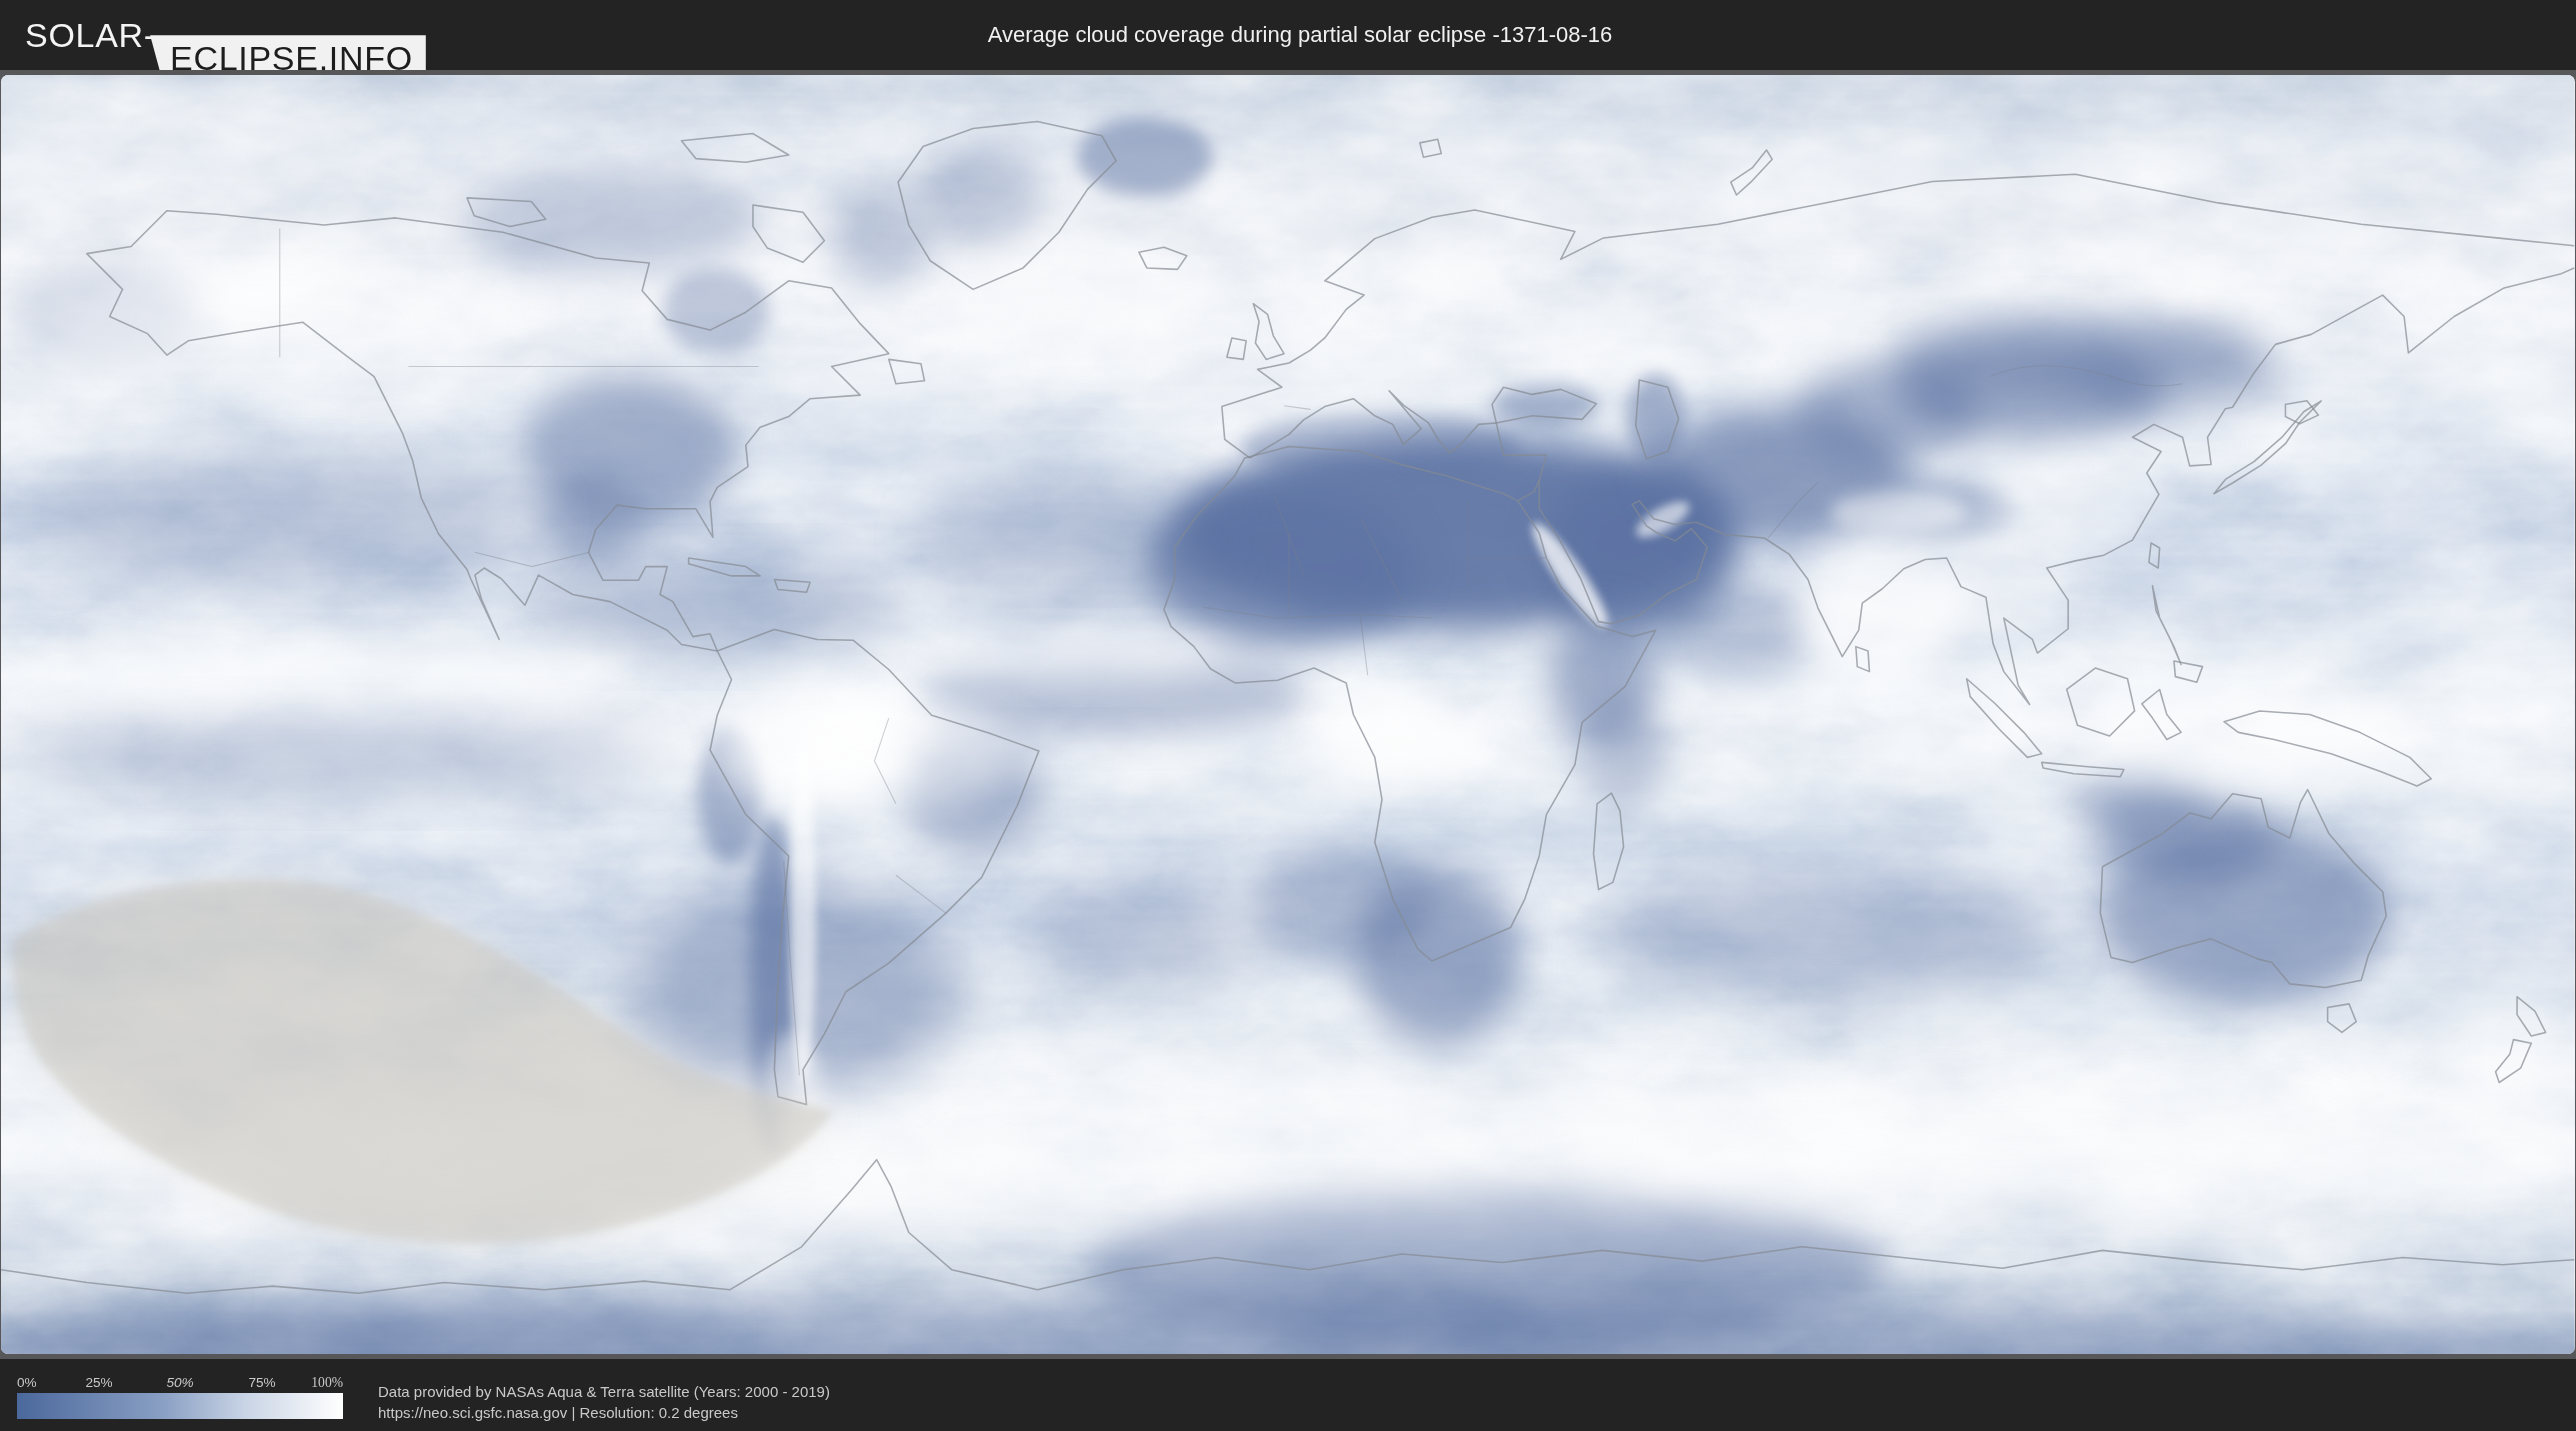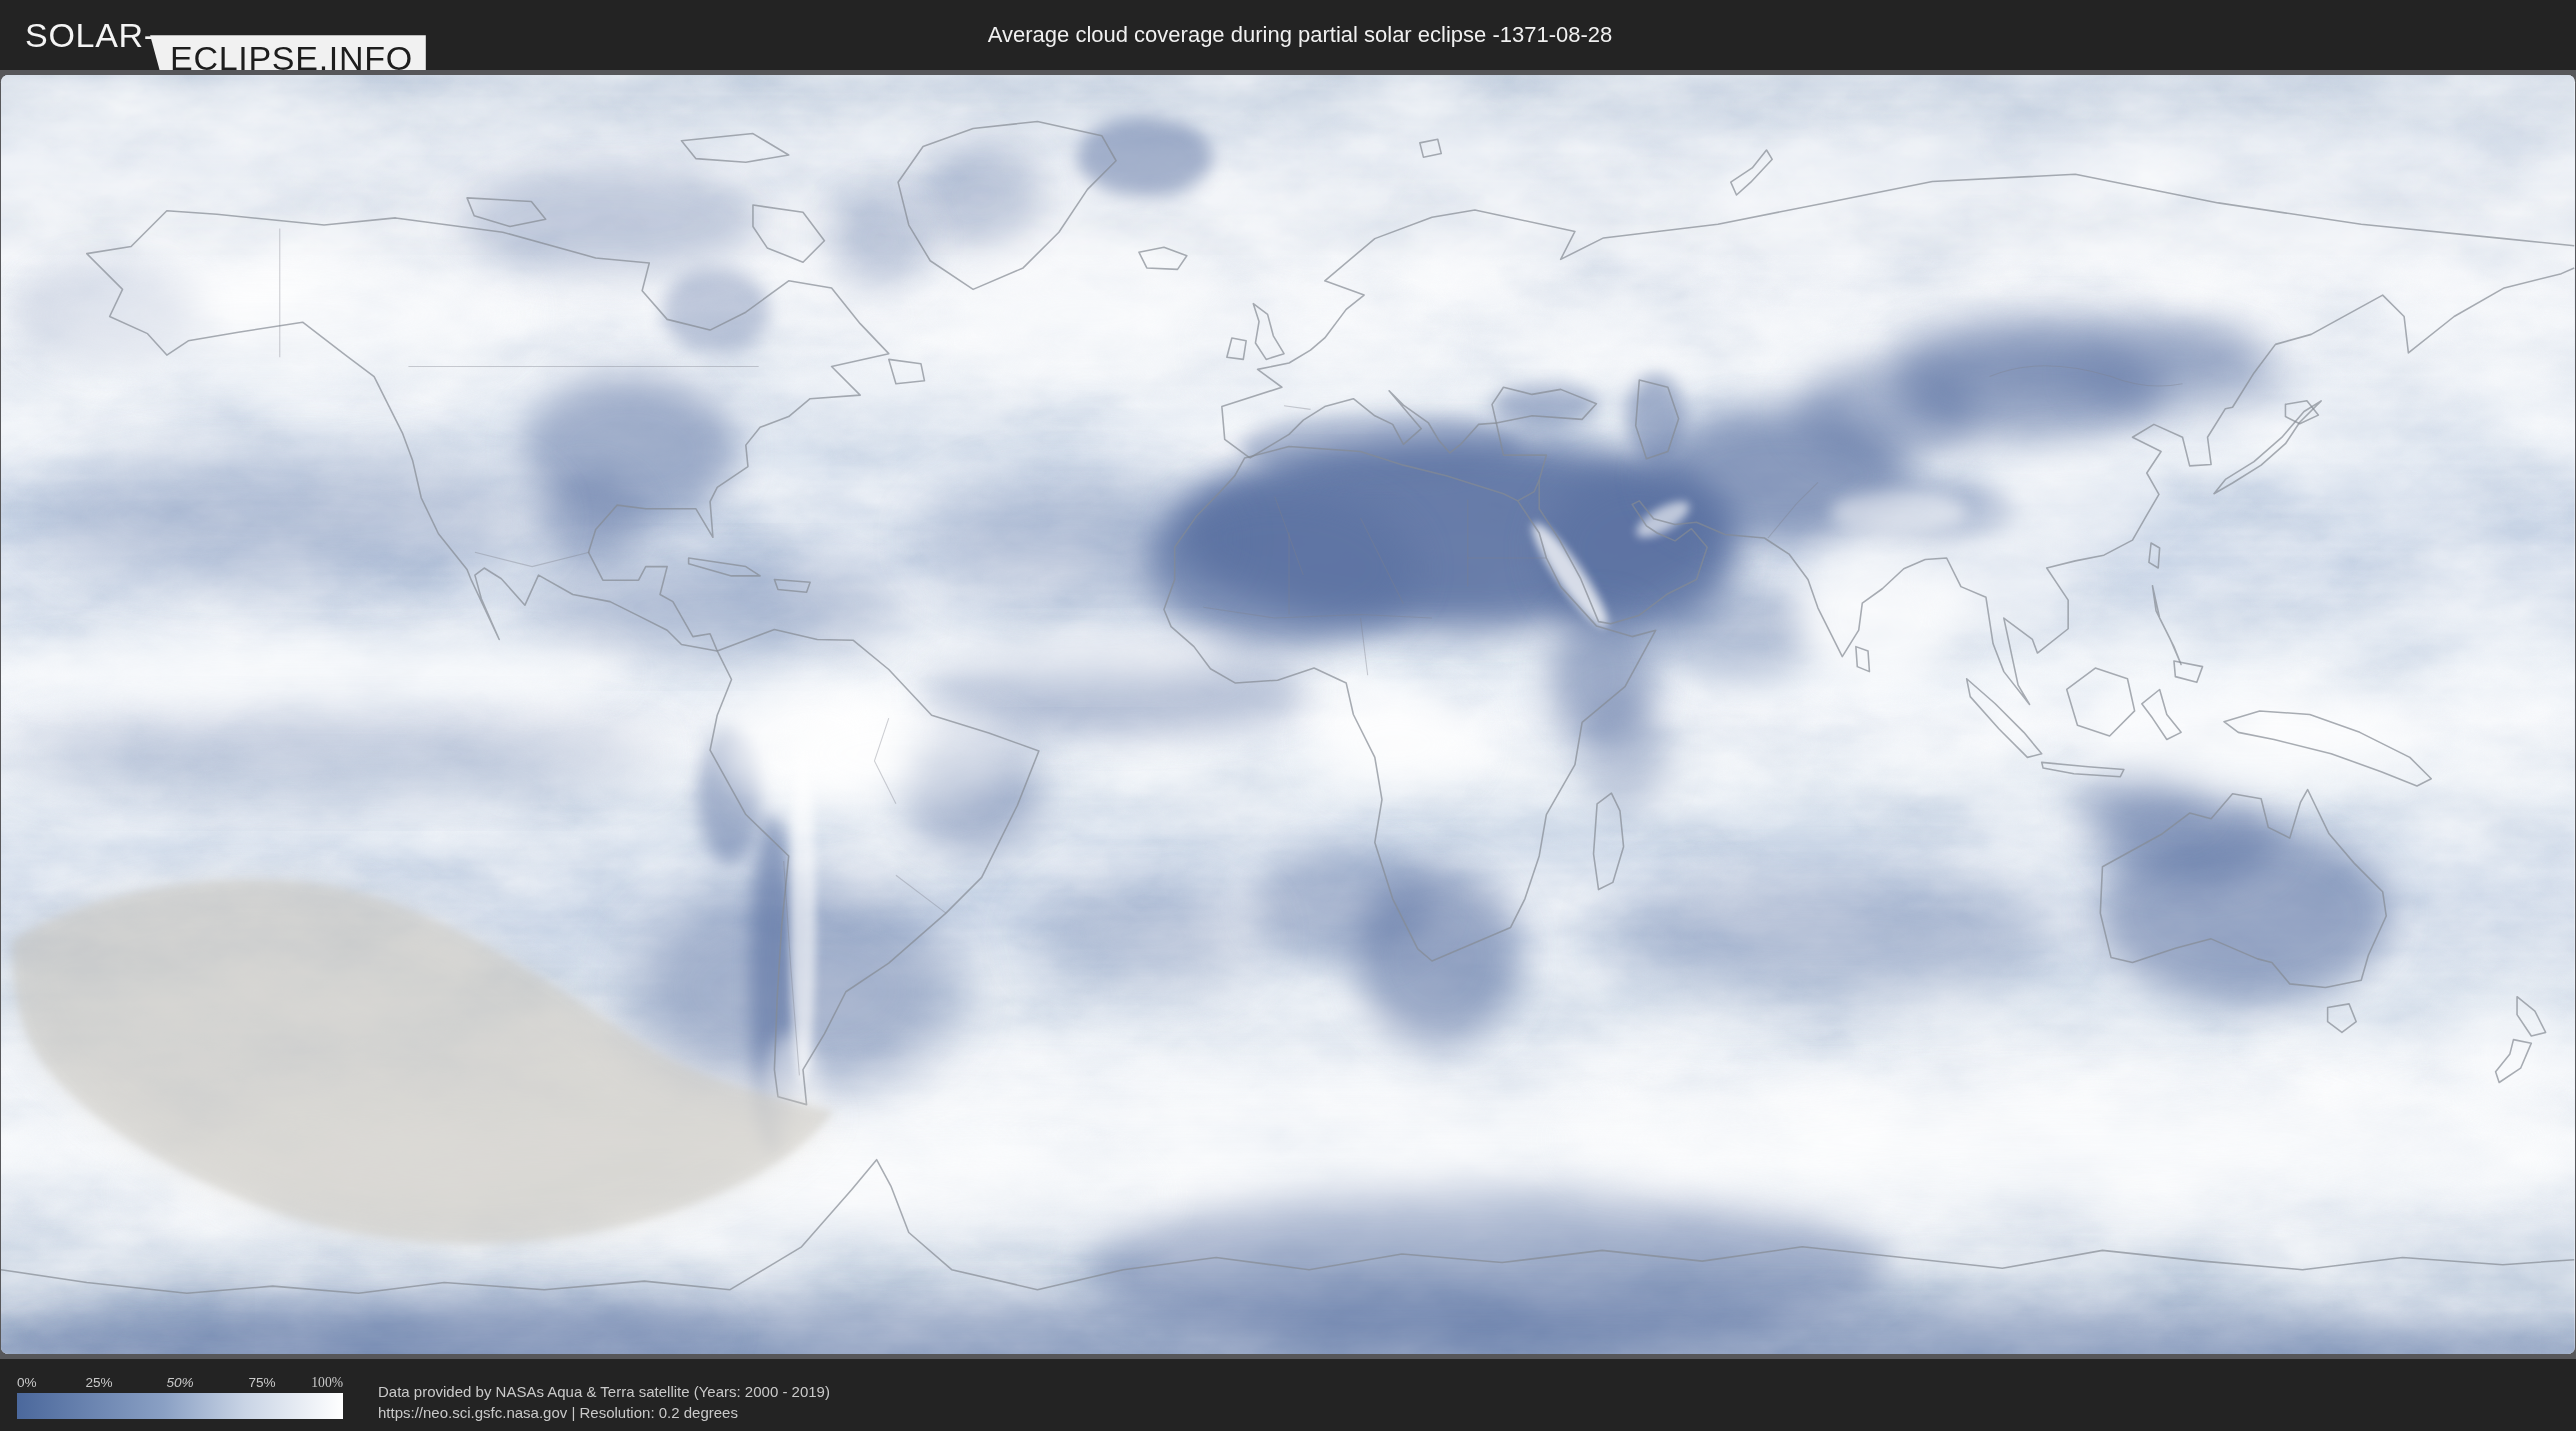--- a/index.html
+++ b/index.html
@@ -35,21 +35,21 @@
   .attrib{position:absolute;left:378px;top:21.5px;color:#c9c9c9;font-size:15px;line-height:21px;}
 </style>
 </head>
 <body>
 
 <header>
   <div class="logo">
     <span class="logo-a">SOLAR-</span>
     <span class="logo-b">ECLIPSE.INFO</span>
   </div>
-  <div class="page-title">Average cloud coverage during partial solar eclipse -1371-08-28</div>
+  <div class="page-title">Average cloud coverage during partial solar eclipse -1371-08-16</div>
 </header>
 
 <div class="map-frame">
   <div class="map">
     <svg viewBox="0 0 3600 1790" preserveAspectRatio="none">
       <defs>
         <linearGradient id="lat" x1="0" y1="0" x2="0" y2="1">
           <stop offset="0" stop-color="#c7d2e1"></stop>
           <stop offset="0.025" stop-color="#d3dce8"></stop>
           <stop offset="0.06" stop-color="#e2e8f1"></stop>

